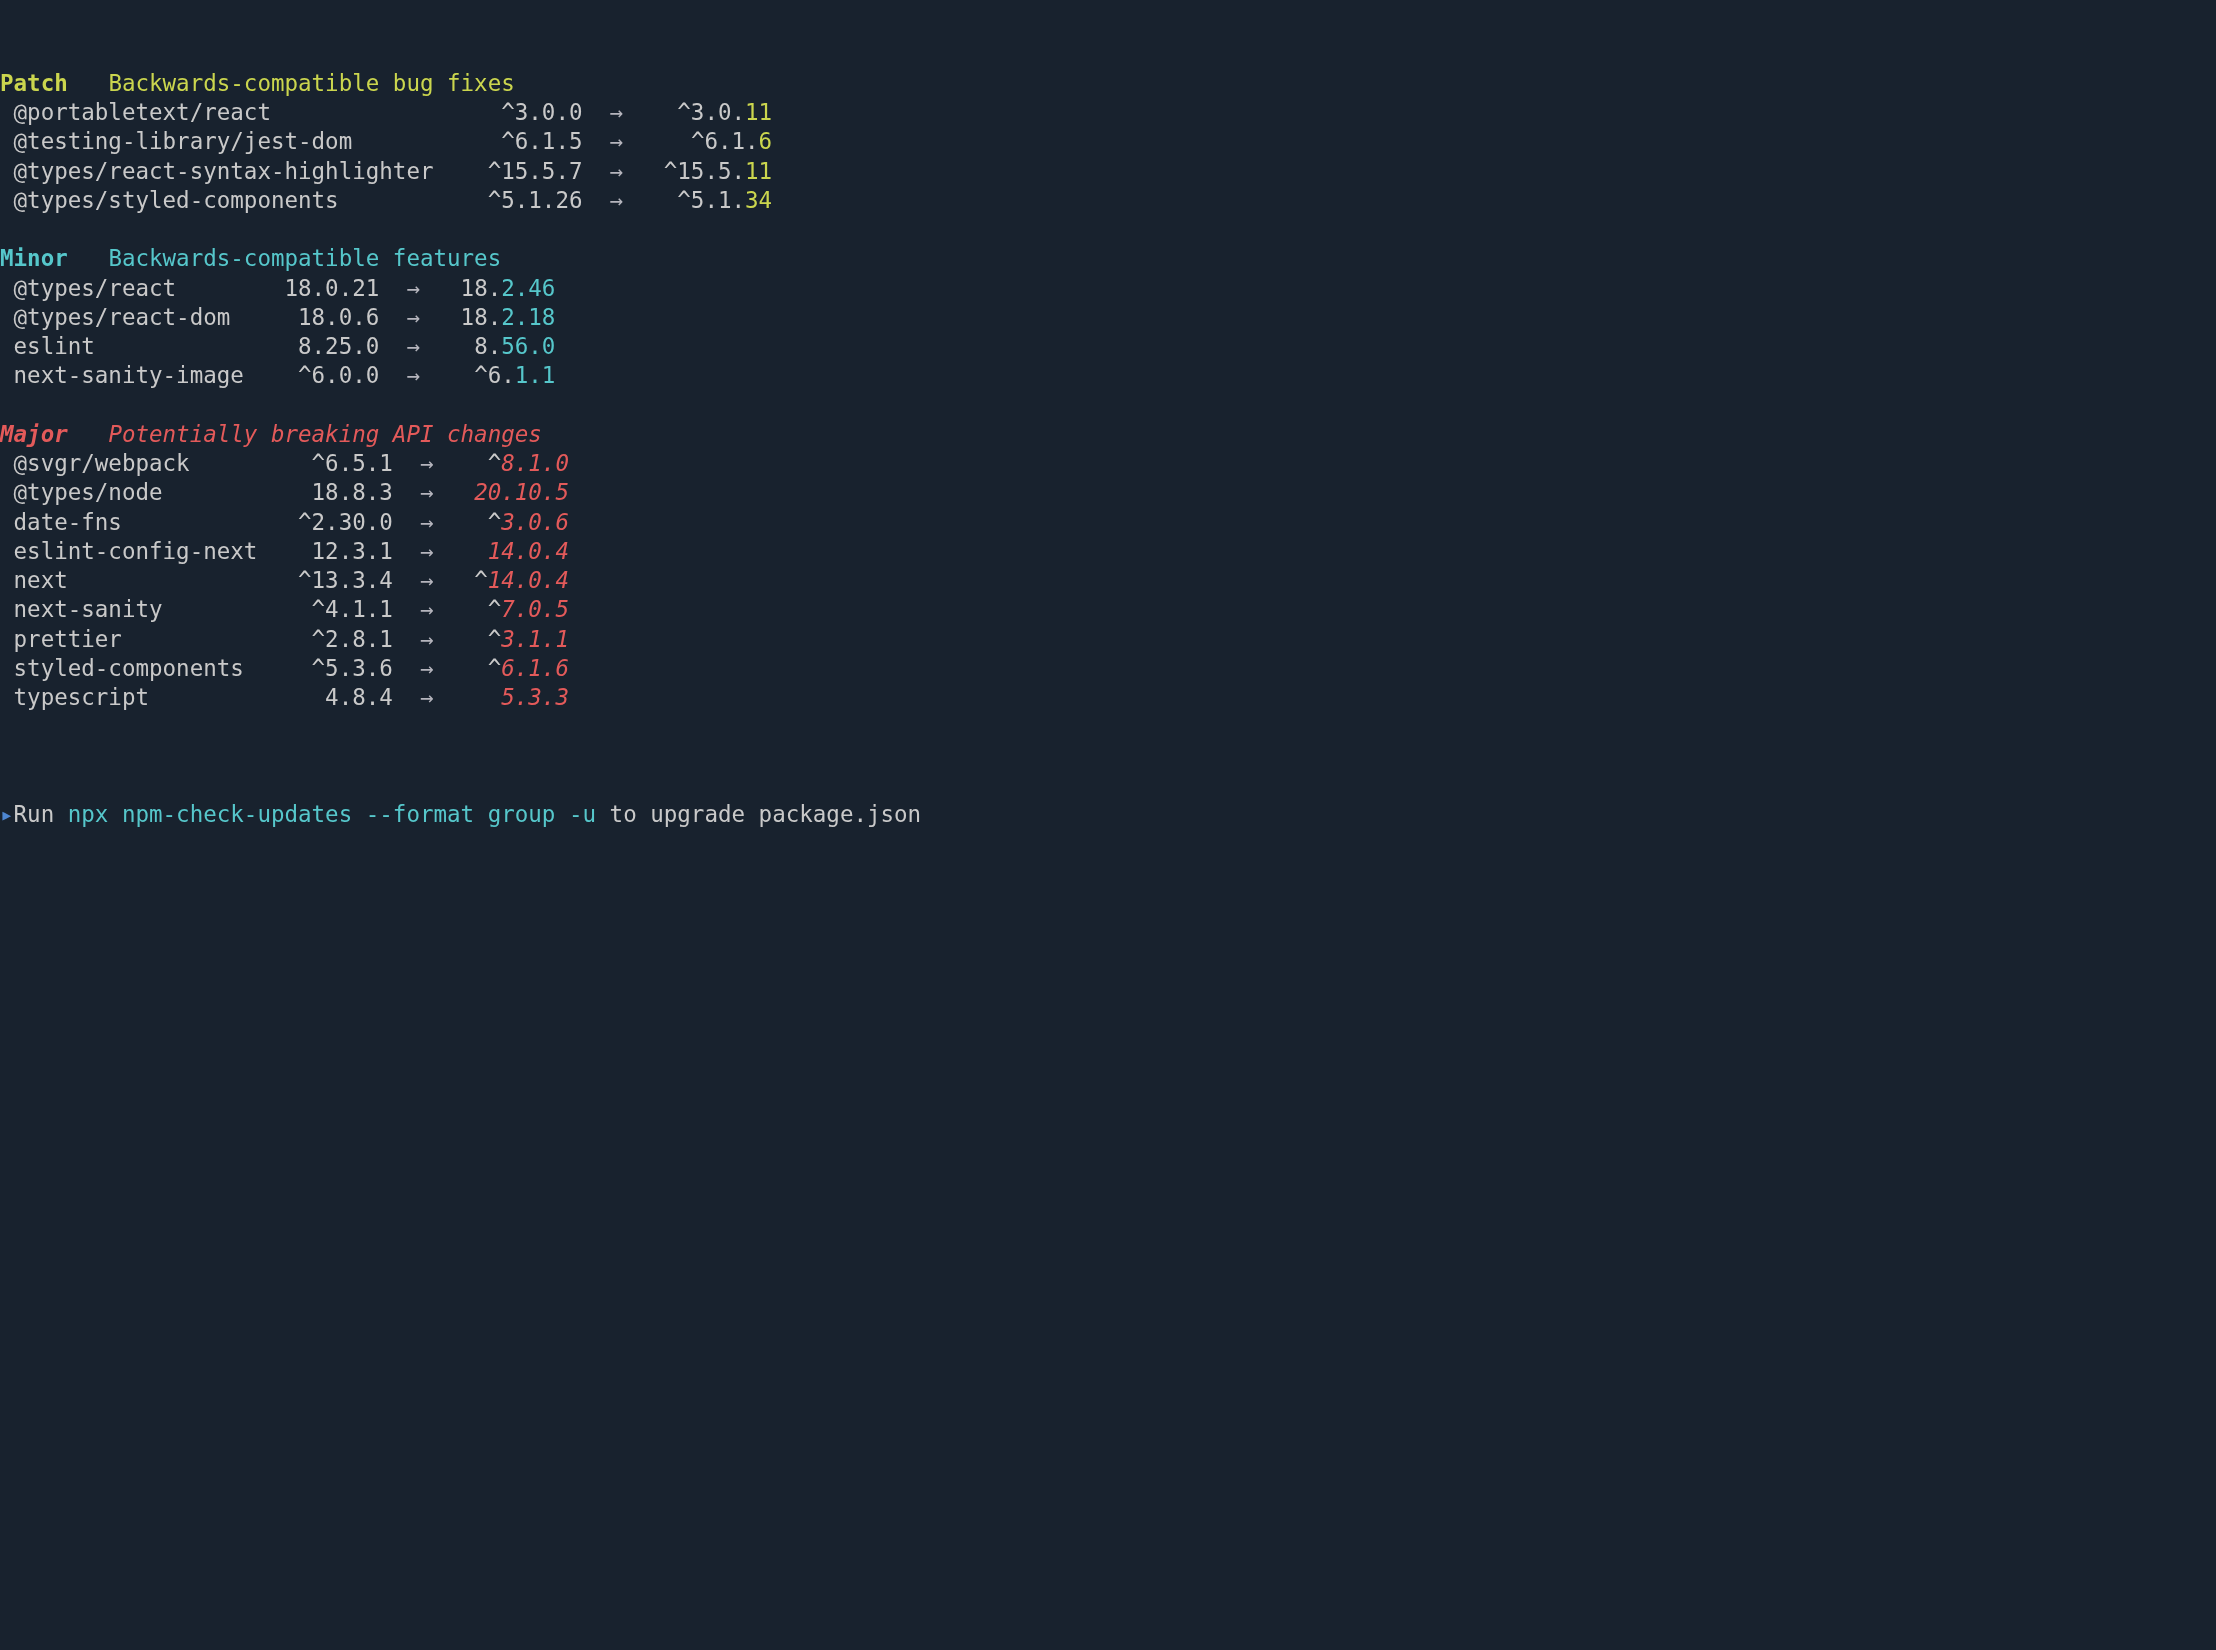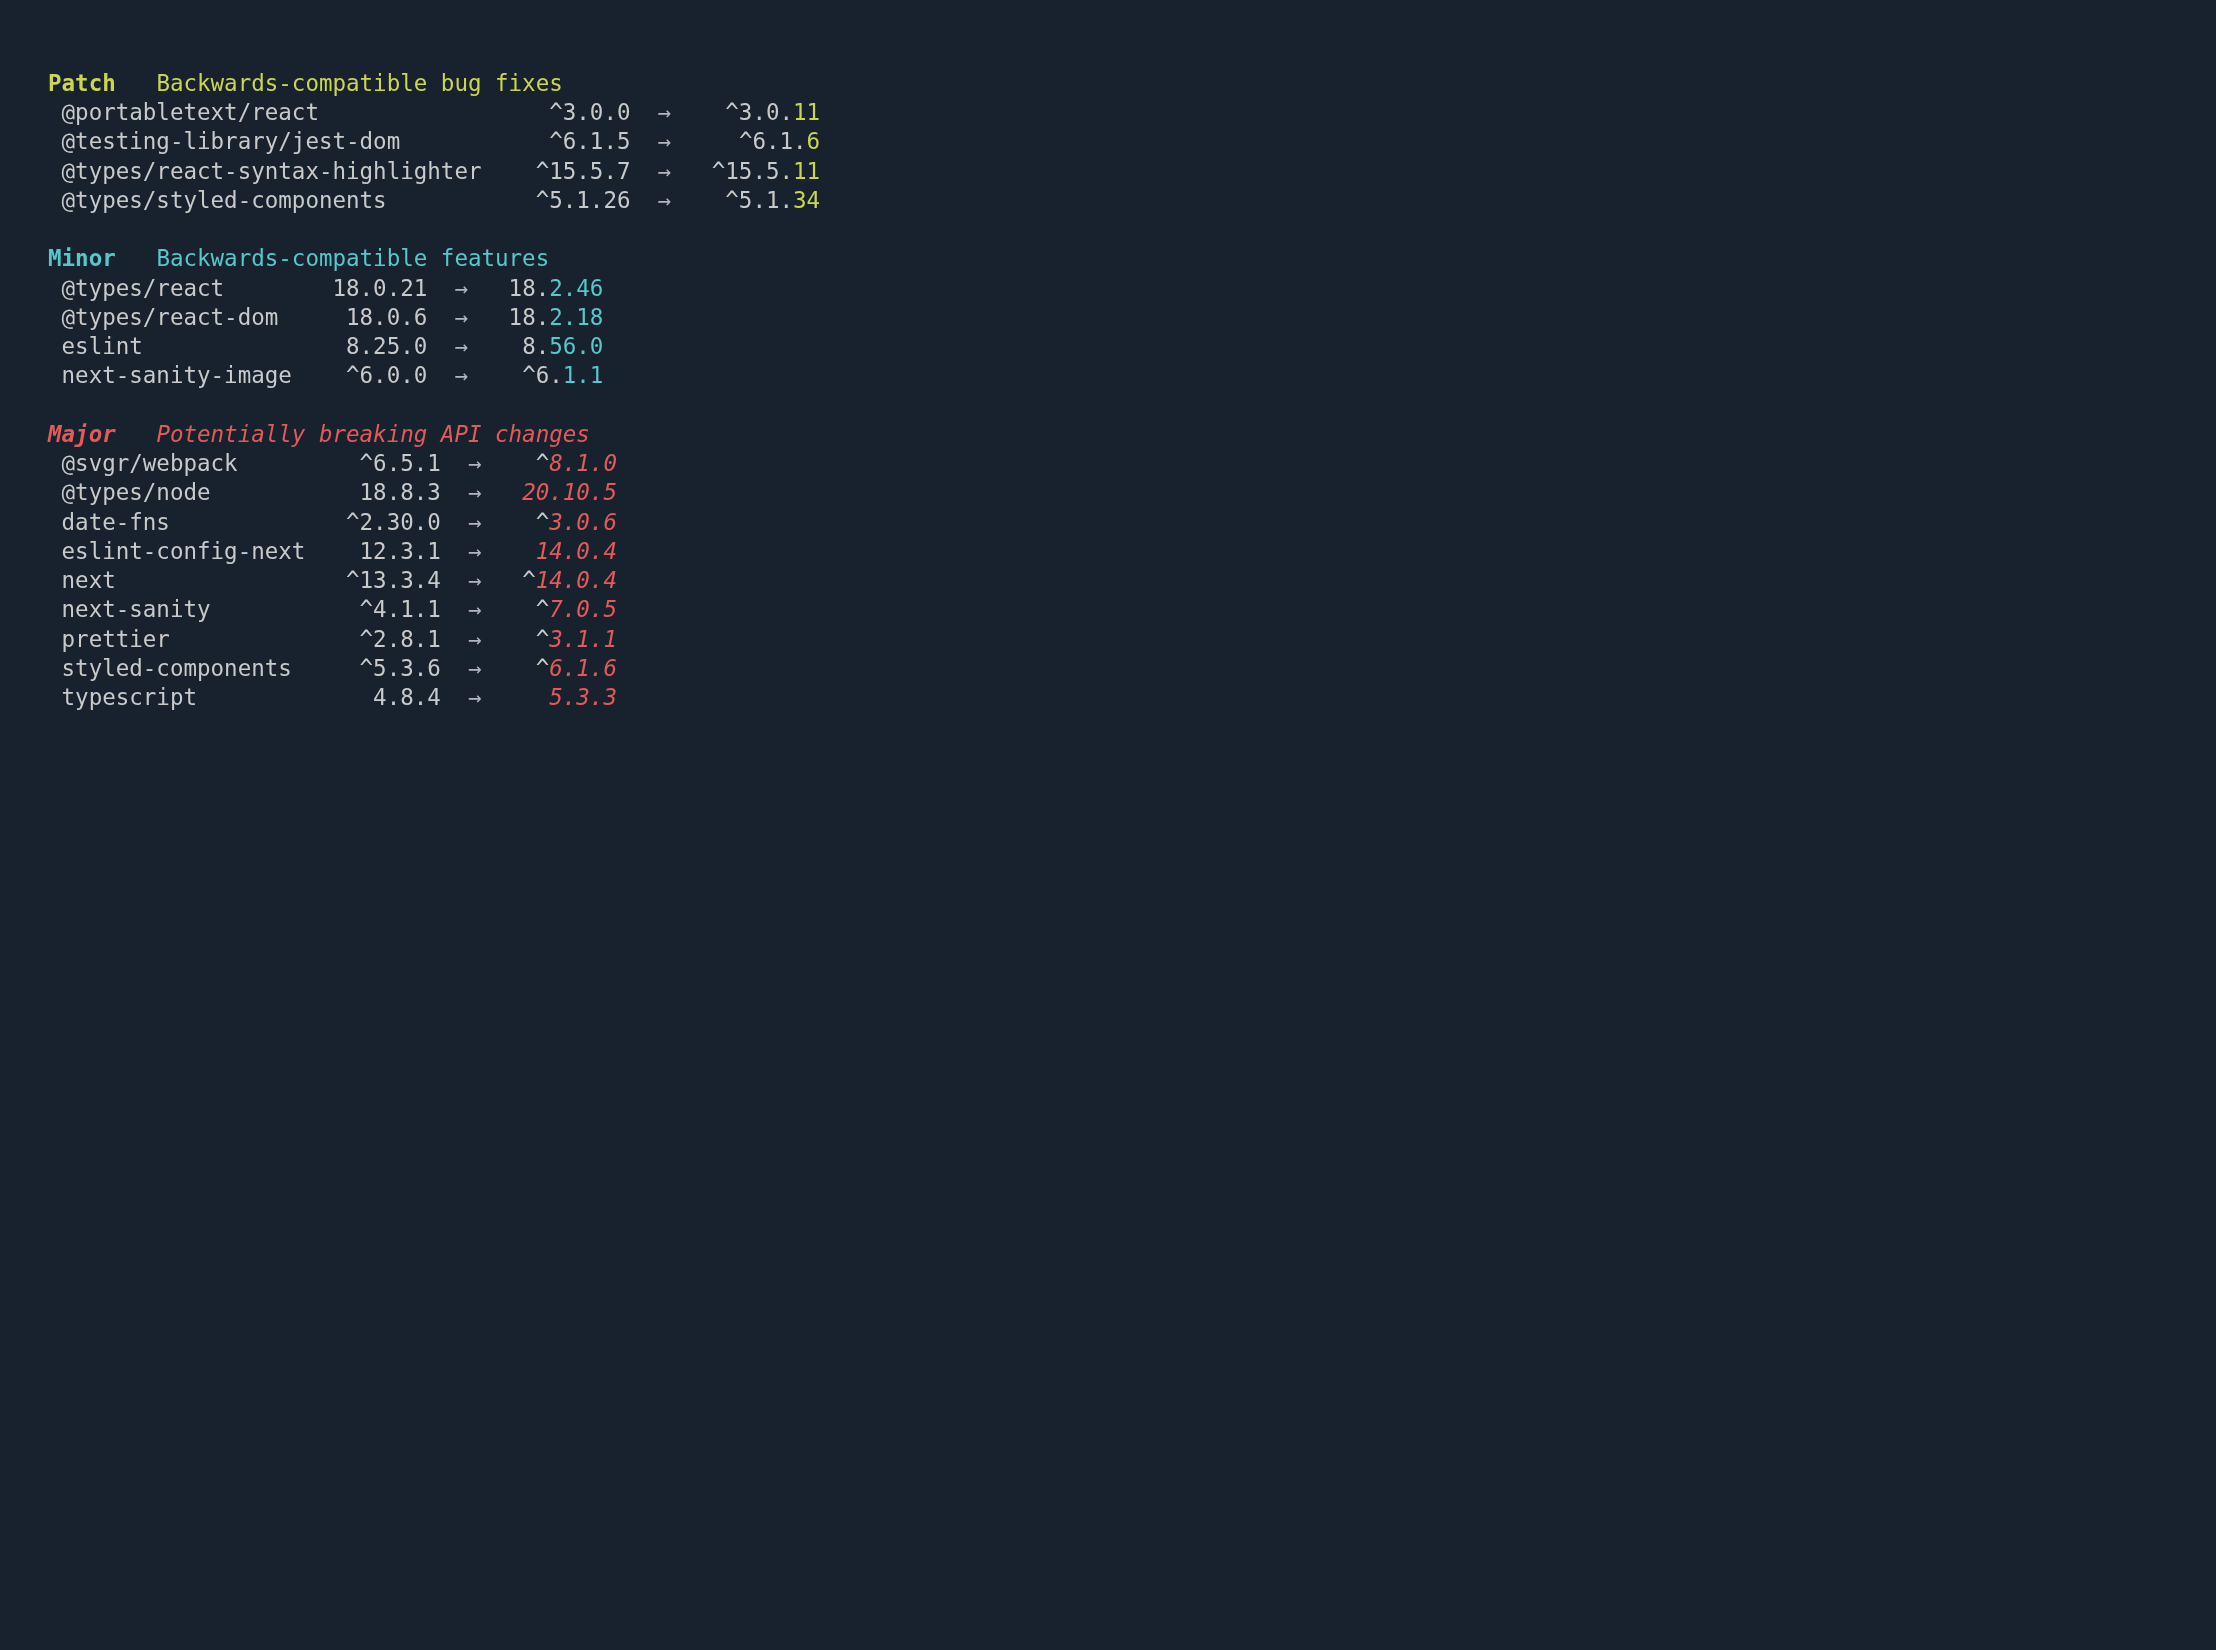--- a/index.html
+++ b/index.html
@@ -17,34 +17,34 @@
     padding: 0;
     background: var(--bg);
     color: var(--fg);
     font-family: "Menlo", "Consolas", "DejaVu Sans Mono", monospace;
     font-size: 22.5px;
     line-height: 1.30;
   }
   .term {
     white-space: pre;
     padding: 10.4px 0 0 0;
-    margin-left: 48px;
   }
   .bold { font-weight: 700; }
   .yellow  { color: var(--yellow); }
   .red     { color: var(--red); font-style: italic; }
   .cyan    { color: var(--cyan); }
   .dim     { color: var(--dim); }
 
   .sect { display: block; }
   .row  { display: block; }
   .blank { display: block; height: 1.30em; }
 
   .footer-line { display: block; }
   .caret { color: var(--blue); }
 </style>
 </head>
 <body>
 
 <div class="term">
   <div id="sections"><span class="sect"><span class="bold yellow">Patch</span>   <span class="yellow">Backwards-compatible bug fixes</span></span><span class="row"><span> @portabletext/react               </span><span>  ^3.0.0</span><span class="dim">  →  </span>  <span>^3.0.</span><span class="yellow">11</span></span><span class="row"><span> @testing-library/jest-dom         </span><span>  ^6.1.5</span><span class="dim">  →  </span>   <span>^6.1.</span><span class="yellow">6</span></span><span class="row"><span> @types/react-syntax-highlighter   </span><span> ^15.5.7</span><span class="dim">  →  </span> <span>^15.5.</span><span class="yellow">11</span></span><span class="row"><span> @types/styled-components          </span><span> ^5.1.26</span><span class="dim">  →  </span>  <span>^5.1.</span><span class="yellow">34</span></span><span class="blank"></span><span class="sect"><span class="bold cyan">Minor</span>   <span class="cyan">Backwards-compatible features</span></span><span class="row"><span> @types/react       </span><span> 18.0.21</span><span class="dim">  →  </span> <span>18.</span><span class="cyan">2.46</span></span><span class="row"><span> @types/react-dom   </span><span>  18.0.6</span><span class="dim">  →  </span> <span>18.</span><span class="cyan">2.18</span></span><span class="row"><span> eslint             </span><span>  8.25.0</span><span class="dim">  →  </span>  <span>8.</span><span class="cyan">56.0</span></span><span class="row"><span> next-sanity-image  </span><span>  ^6.0.0</span><span class="dim">  →  </span>  <span>^6.</span><span class="cyan">1.1</span></span><span class="blank"></span><span class="sect"><span class="bold red">Major</span>   <span class="red">Potentially breaking API changes</span></span><span class="row"><span> @svgr/webpack       </span><span>  ^6.5.1</span><span class="dim">  →  </span>  <span>^</span><span class="red">8.1.0</span></span><span class="row"><span> @types/node         </span><span>  18.8.3</span><span class="dim">  →  </span> <span></span><span class="red">20.10.5</span></span><span class="row"><span> date-fns            </span><span> ^2.30.0</span><span class="dim">  →  </span>  <span>^</span><span class="red">3.0.6</span></span><span class="row"><span> eslint-config-next  </span><span>  12.3.1</span><span class="dim">  →  </span>  <span></span><span class="red">14.0.4</span></span><span class="row"><span> next                </span><span> ^13.3.4</span><span class="dim">  →  </span> <span>^</span><span class="red">14.0.4</span></span><span class="row"><span> next-sanity         </span><span>  ^4.1.1</span><span class="dim">  →  </span>  <span>^</span><span class="red">7.0.5</span></span><span class="row"><span> prettier            </span><span>  ^2.8.1</span><span class="dim">  →  </span>  <span>^</span><span class="red">3.1.1</span></span><span class="row"><span> styled-components   </span><span>  ^5.3.6</span><span class="dim">  →  </span>  <span>^</span><span class="red">6.1.6</span></span><span class="row"><span> typescript          </span><span>   4.8.4</span><span class="dim">  →  </span>   <span></span><span class="red">5.3.3</span></span><span class="blank"></span></div>
+  <span class="footer-line"><span class="caret">▸</span><span>Run </span><span class="cyan">npx npm-check-updates --format group -u</span><span> to upgrade package.json</span></span>
 </div>
 
 
 </body></html>

